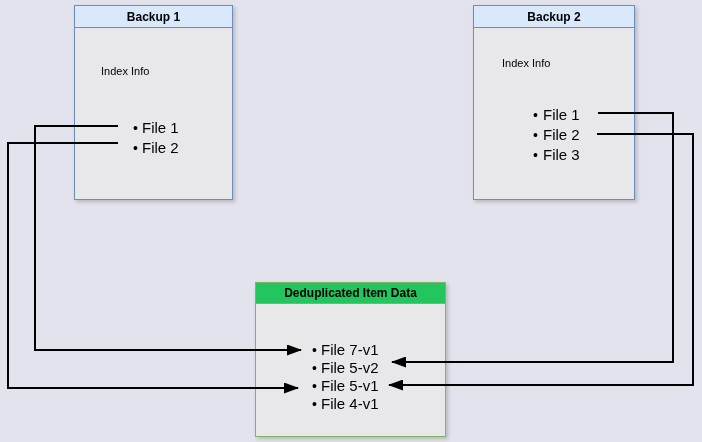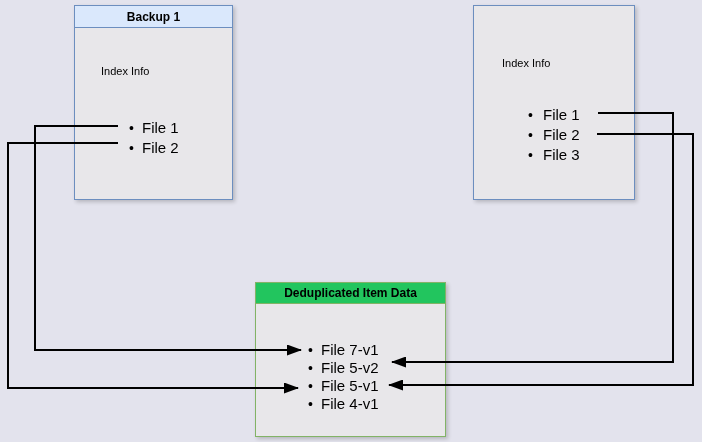--- a/index.html
+++ b/index.html
@@ -3,21 +3,21 @@
 <meta charset="utf-8">
 <style>
   html, body { margin: 0; padding: 0; }
   body {
     width: 702px; height: 442px;
     background: #e3e3ed;
     font-family: "Liberation Sans", sans-serif;
     color: #000;
     overflow: hidden;
   }
-  .canvas { position: relative; width: 702px; height: 442px; }
+  .canvas { position: relative; width: 702px; height: 442px; text-align: center; }
 
   svg.connectors {
     position: absolute; left: 0; top: 0; width: 702px; height: 442px;
     z-index: 2; pointer-events: none;
   }
   .connector { fill: none; stroke: #000; stroke-width: 2; }
 
   .box {
     position: absolute;
     background: #e8e7ea;
@@ -87,20 +87,21 @@
         <span>File 1</span>
       </li>
       <li>
         <span class="bullet">•</span>
         <span>File 2</span>
       </li>
     </ul>
   </div>
 
   <div class="box blue" id="backup2">
+    <div class="box-header">Backup 2</div>
     <div class="heading">Index Info</div>
     <ul class="file-list">
       <li>
         <span class="bullet">•</span>
         <span>File 1</span>
       </li>
       <li>
         <span class="bullet">•</span>
         <span>File 2</span>
       </li>

